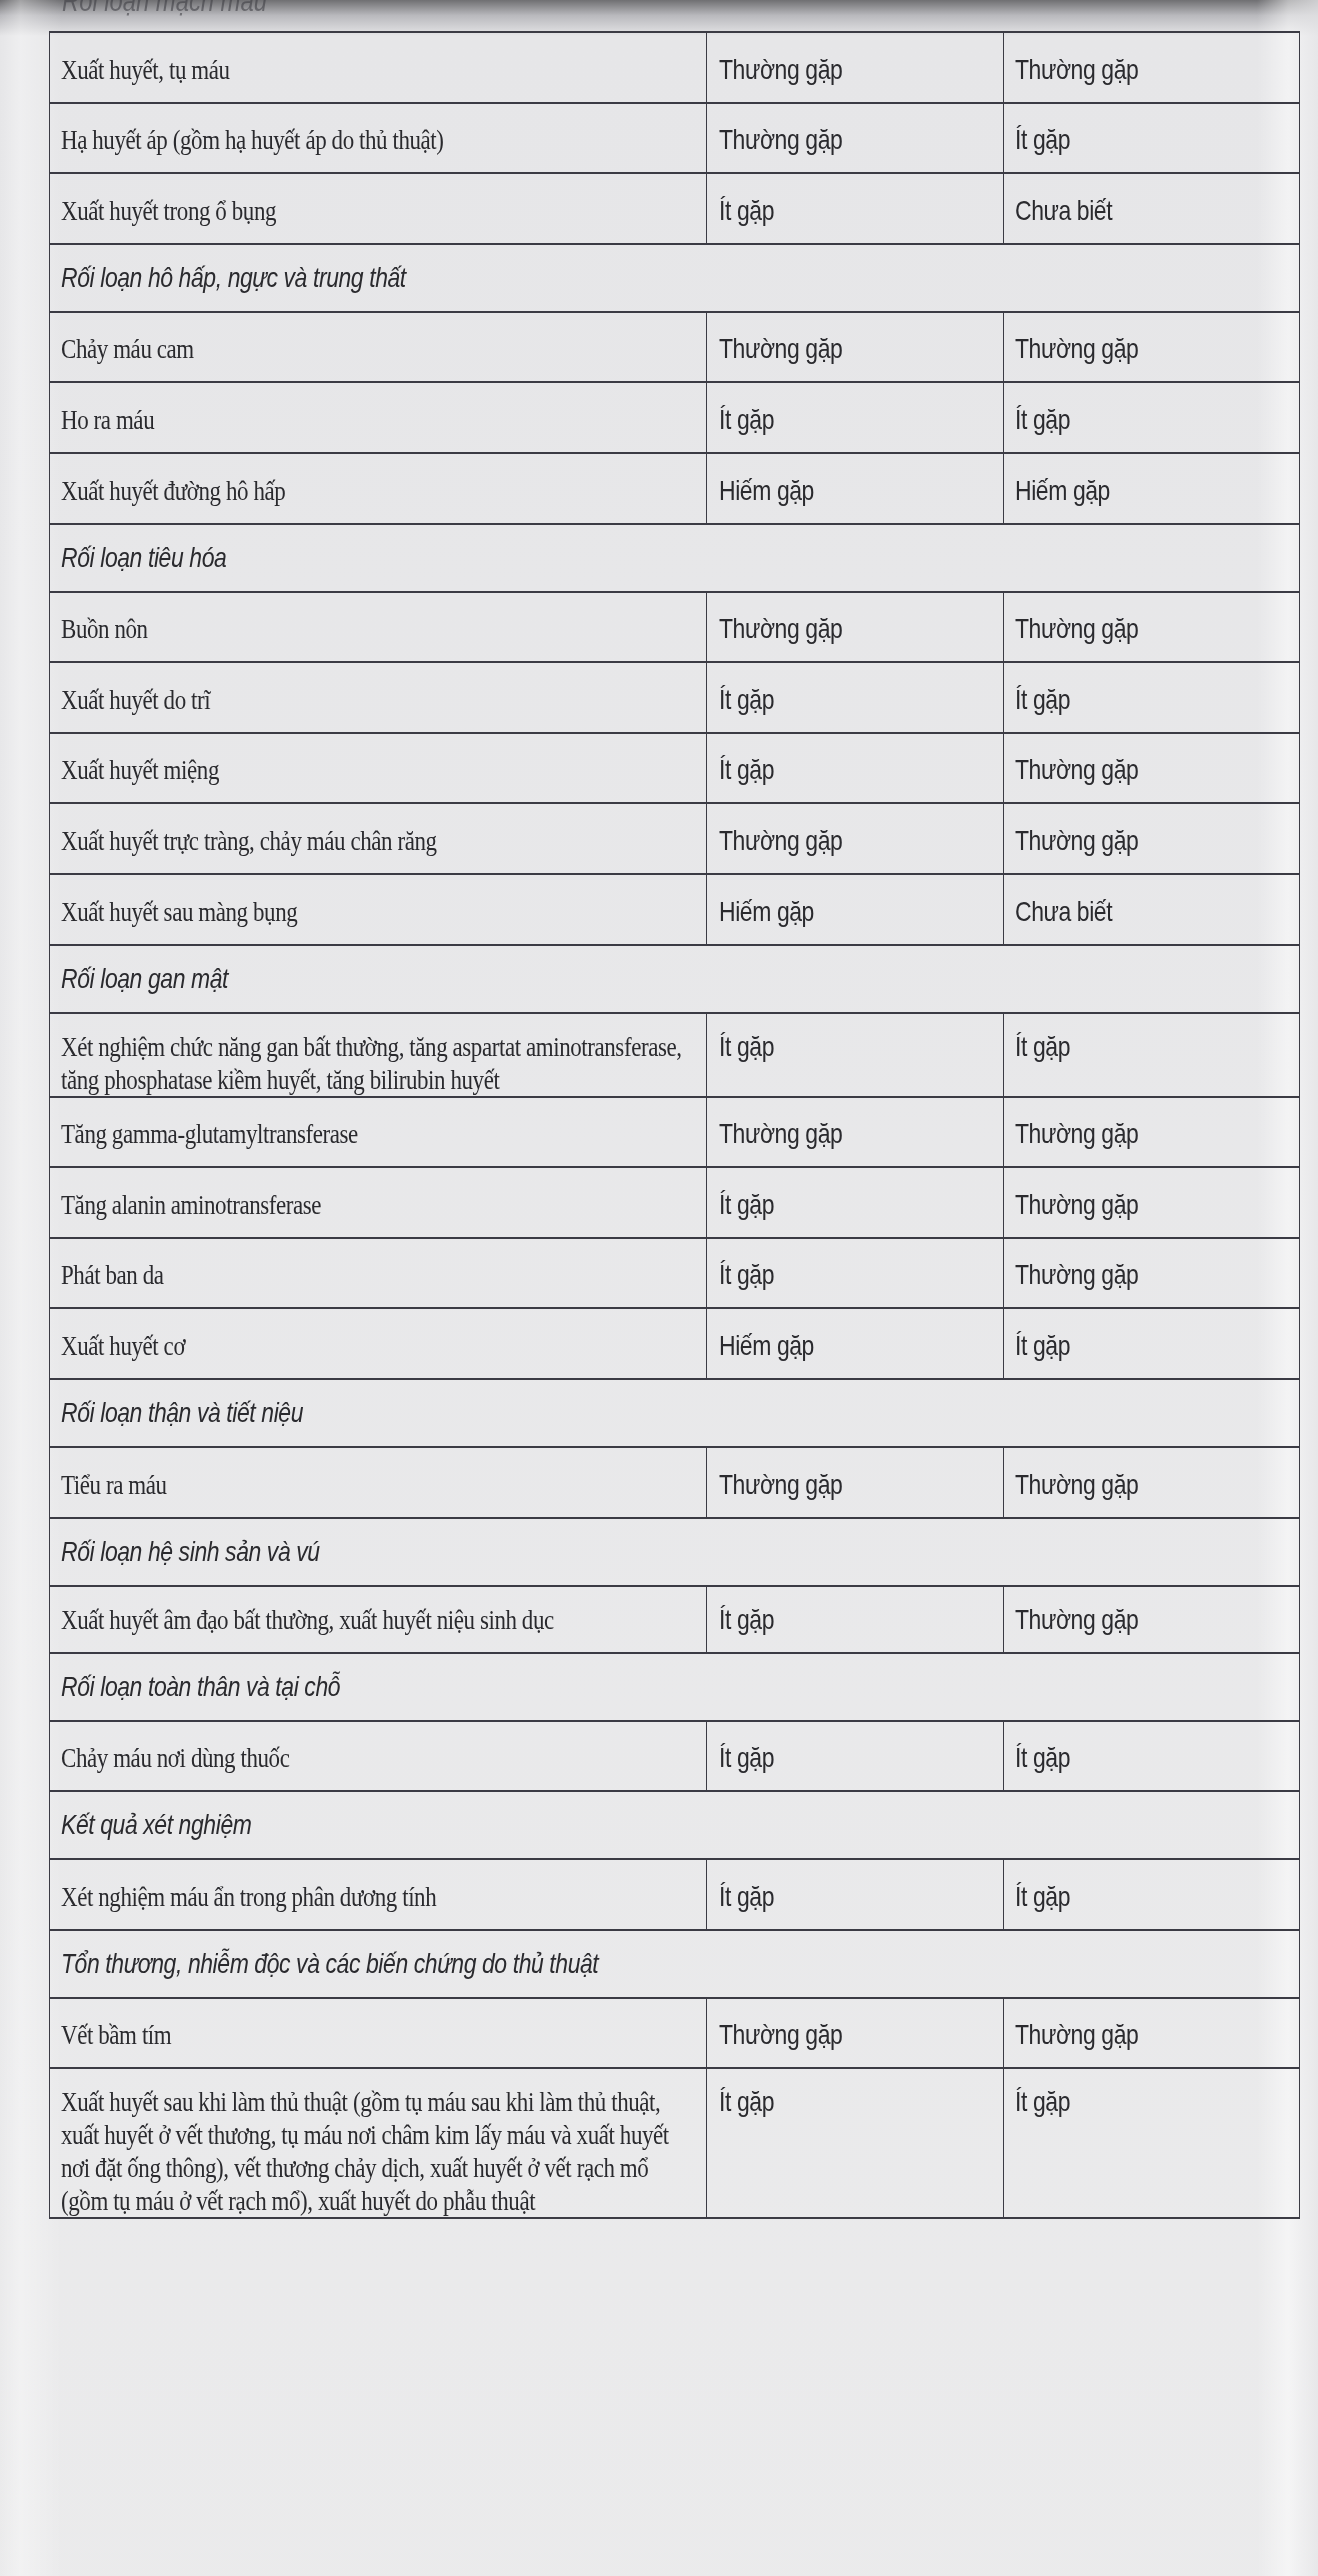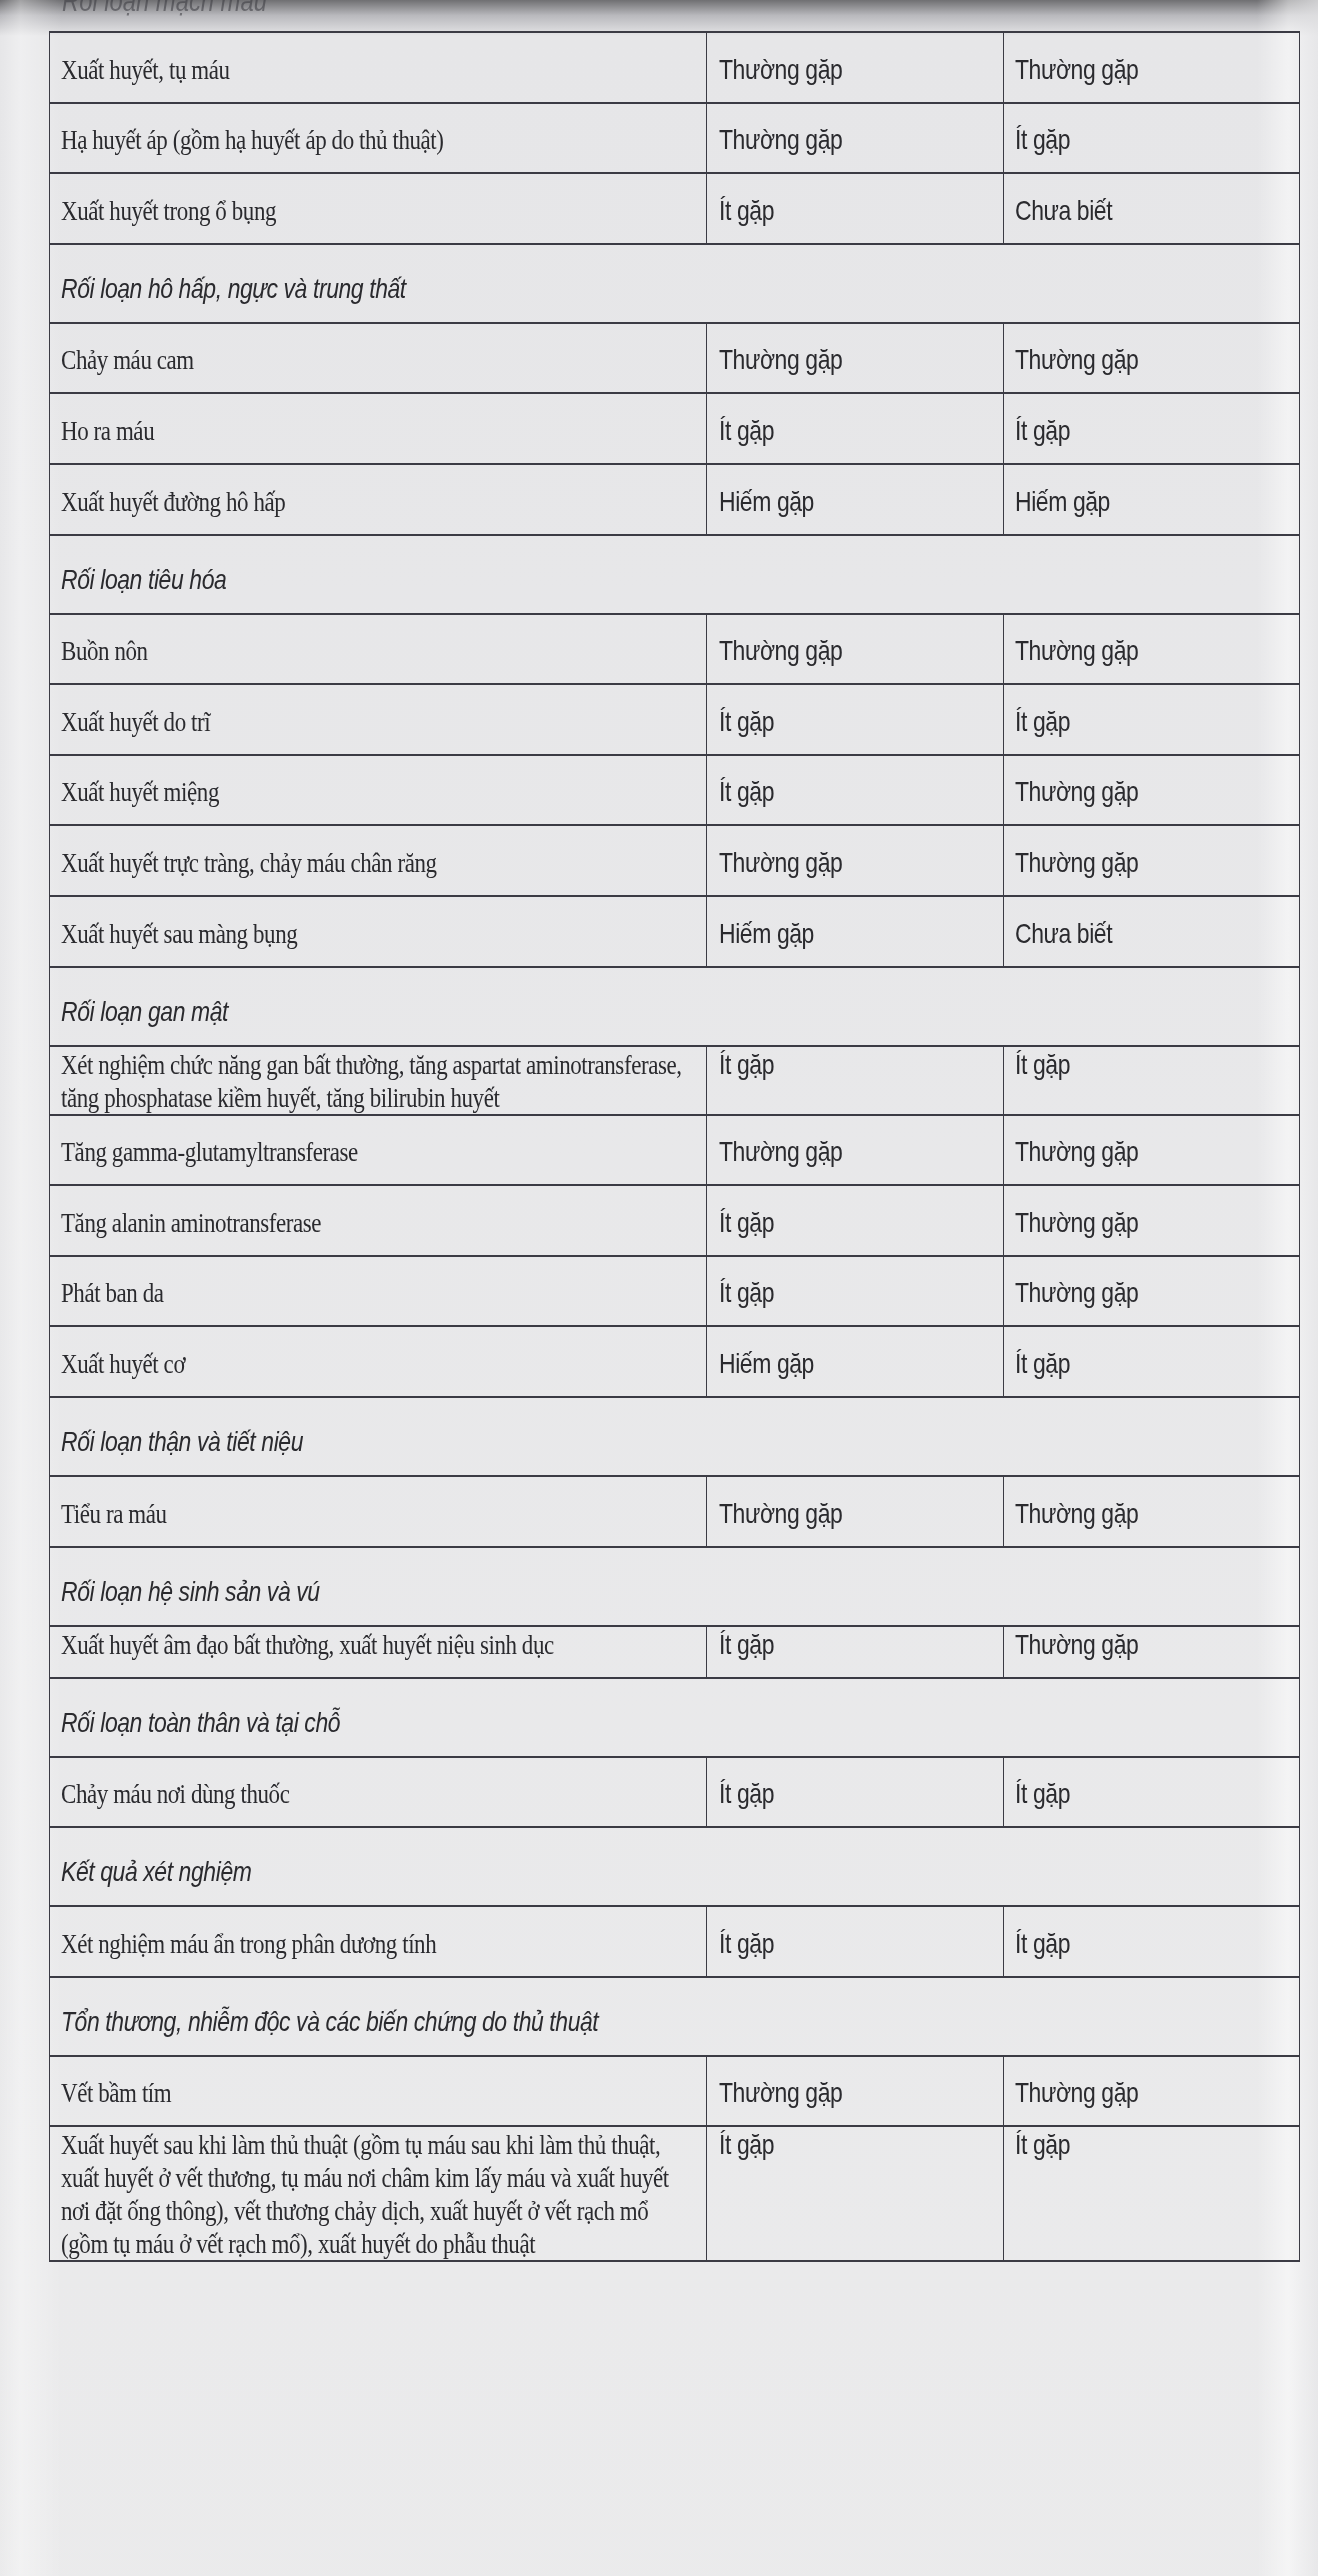--- a/index.html
+++ b/index.html
@@ -44,23 +44,23 @@
   }
   table.ae td.name { width: 639px; font-family: Liberation Serif, serif; }
   table.ae td.c1 { width: 278px; }
   table.ae td.c2 { width: 278px; }
   table.ae td .t { display: inline-block; transform: scaleX(0.82); transform-origin: left; white-space: nowrap; }
   table.ae td.name .t { white-space: normal; width: 122%; }
   table.ae tr.row td { height: 49px; }
   table.ae tr.cat td {
     font-style: italic;
     height: 50px;
-    padding-top: 27px;
-  }
-  table.ae td.tall { padding-top: 1px; }
+    padding-top: 16px;
+  }
+  table.ae td.tall { padding-top: 16px; }
 </style>
 </head>
 <body>
 
 <div class="paper-shade"></div>
 <div class="cut-header">Rối loạn mạch máu</div>
 
 <table class="ae">
   <tbody>
     <tr class="row">

